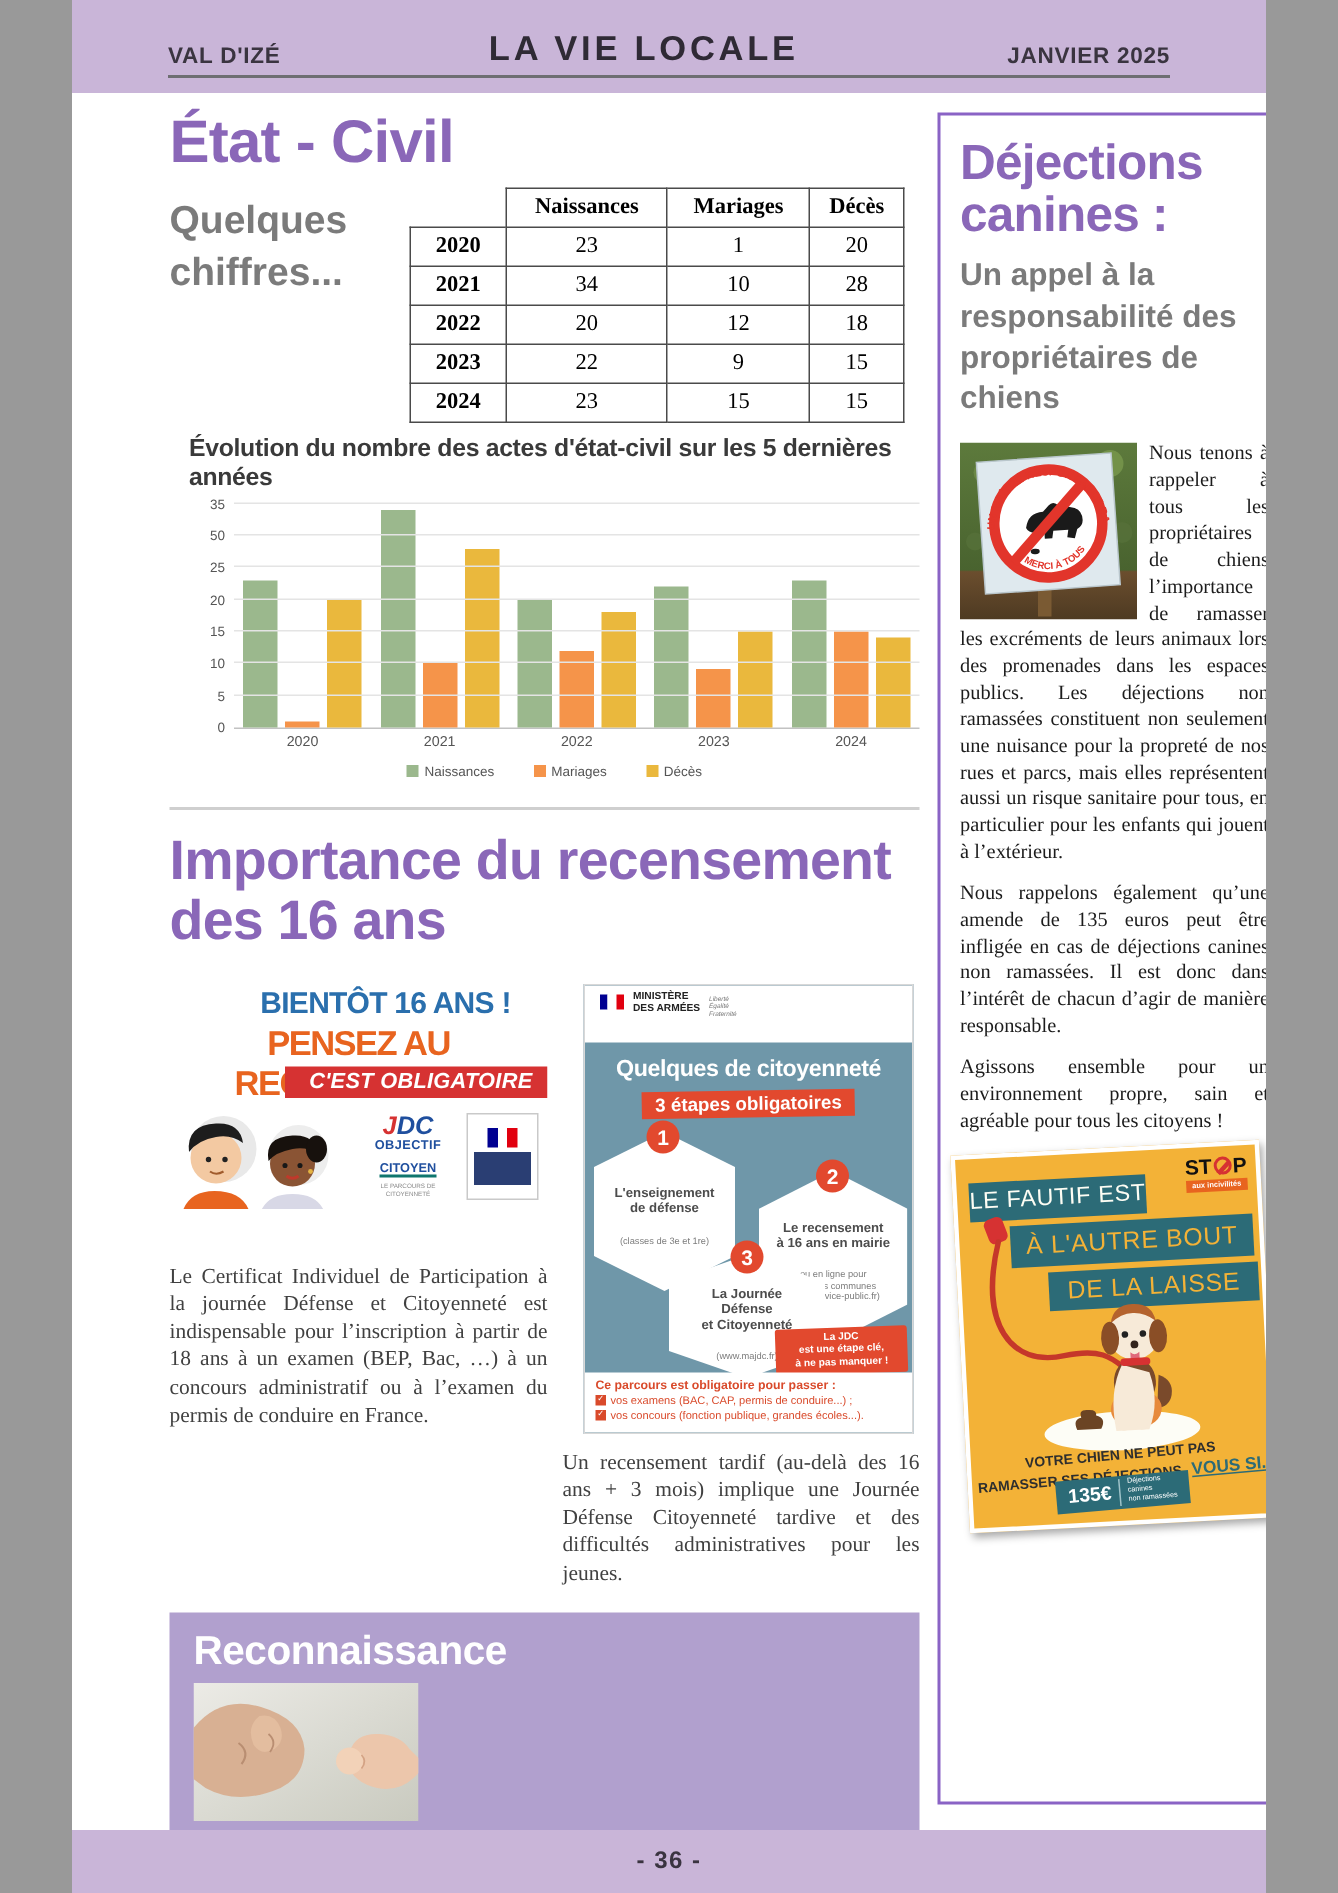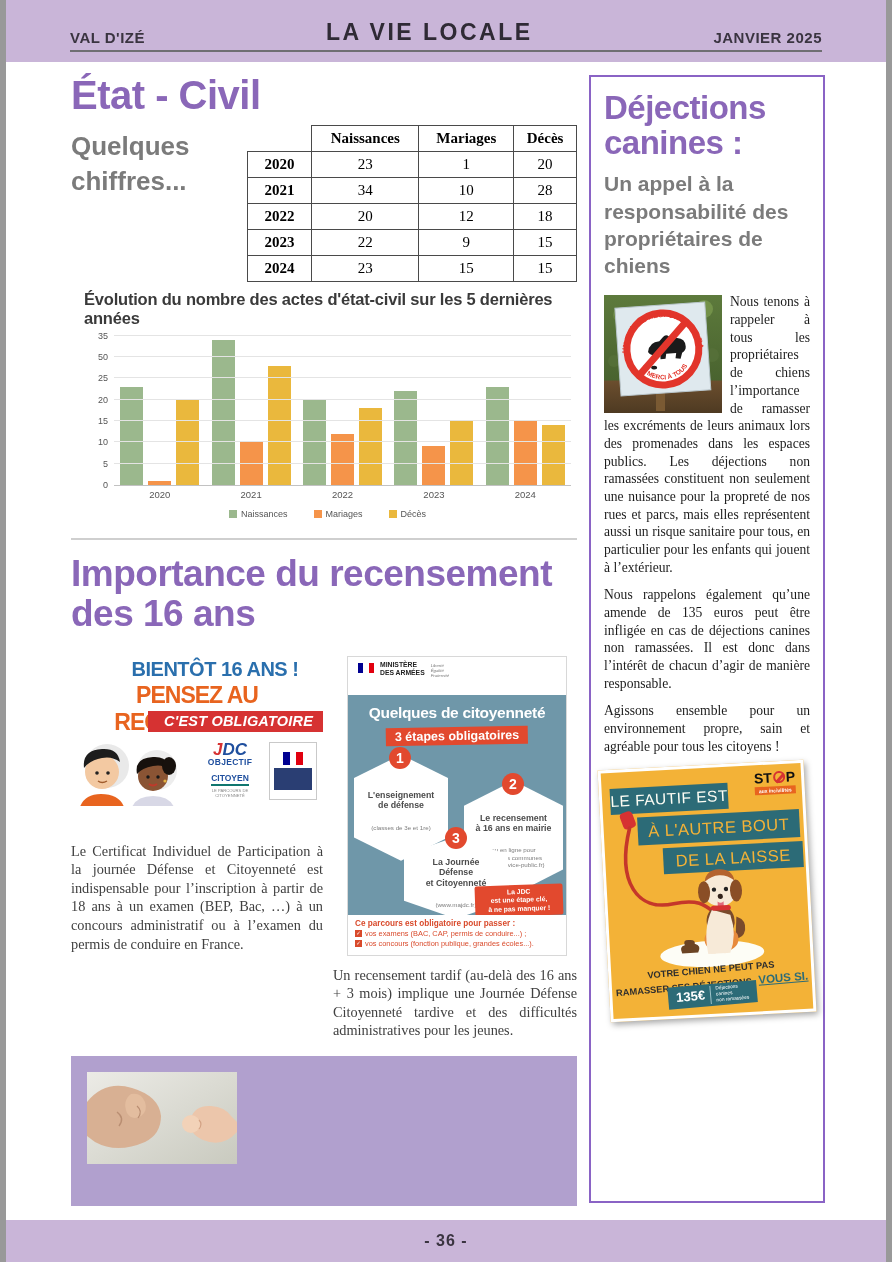--- a/index.html
+++ b/index.html
@@ -1,38 +1,38 @@
 <!DOCTYPE html>
 <html><head>
 <meta charset="utf-8">
 <style>
   * { margin:0; padding:0; box-sizing:border-box; }
   body { margin:0; background:#999; font-family:"Liberation Sans", sans-serif; }
-  .page { width:880px; height:1262px; background:#fff; position:relative; overflow:hidden; margin:0 auto; }
+  .page { width:796px; height:1262px; background:#fff; position:relative; overflow:hidden; margin:0 auto; }
 
   
   .topbar { height:62px; background:#c9b5d8; position:relative; }
   .topbar-inner { position:absolute; left:64px; right:64px; bottom:10px; border-bottom:2px solid #6e6e72;
                   display:flex; align-items:flex-end; justify-content:space-between; padding-bottom:4px; }
   .topbar-left, .topbar-right { font-size:15px; font-weight:bold; color:#3a3440; letter-spacing:.5px; }
   .topbar-center { font-size:23px; font-weight:bold; color:#2f2a35; letter-spacing:2.5px; }
   .pagefoot { position:absolute; left:0; right:0; bottom:0; height:42px; background:#c9b5d8;
               display:flex; align-items:center; justify-content:center; font-size:16px; font-weight:bold;
               color:#3a3440; letter-spacing:1px; }
 
   
   .content { display:flex; gap:12px; padding:13px 64px 0 65px; }
   .maincol { width:511px; }
   .sidebar { width:240px; border:2px solid #8a63c5; background:#fff; padding:12px 13px; height:1128px; }
 
   h1.purple { color:#8a67b8; font-weight:bold; font-size:40px; line-height:1.02; letter-spacing:-.5px; }
   .gray-sub { color:#7b7b7b; font-weight:bold; }
 
   
-  .figures-row { display:flex; margin-top:9px;gap:16px; }
+  .figures-row { display:flex; margin-top:9px; }
   .figures-row .gray-sub { width:160px; font-size:26px; line-height:1.35; padding-top:4px; }
   table.civil { border-collapse:collapse; width:330px; font-family:"Liberation Serif", serif; font-size:15px; }
   table.civil th, table.civil td { border:1px solid #4a4a4a; text-align:center; height:26px; padding:0 4px; }
   table.civil th.corner { border:none; }
   table.civil th { font-weight:bold; }
   table.civil td.yr { font-weight:bold; width:64px; }
 
   
   .chart-title { font-size:16.5px; font-weight:bold; color:#3a3a3a; margin:8px 0 8px 13px; letter-spacing:-.2px; }
   .chart-wrap { margin-left:13px; width:487px; }
@@ -376,20 +376,21 @@
                   </div>
                 </div>
             </div>
           </div>
 
           <p class="serif caption-b">Un recensement tardif (au-delà des 16 ans + 3 mois) implique une Journée Défense Citoyenneté tardive et des difficultés administratives pour les jeunes.</p>
         </div>
       </div>
 
       <section class="recbox">
+        <h2>Reconnaissance</h2>
         <div class="recbox-row">
           <svg class="hands" viewBox="0 0 150 92">
             <defs>
               <linearGradient id="bgh" x1="0" y1="0" x2="1" y2="1">
                 <stop offset="0" stop-color="#ecebe6"></stop>
                   <stop offset="1" stop-color="#c9cabf"></stop>
               </linearGradient>
             </defs>
             <rect width="150" height="92" fill="url(#bgh)"></rect>
             <path d="M0 30 Q18 8 45 16 Q72 24 74 44 Q74 62 58 70 Q30 82 8 70 L0 64 Z" fill="#d8b093"></path>

